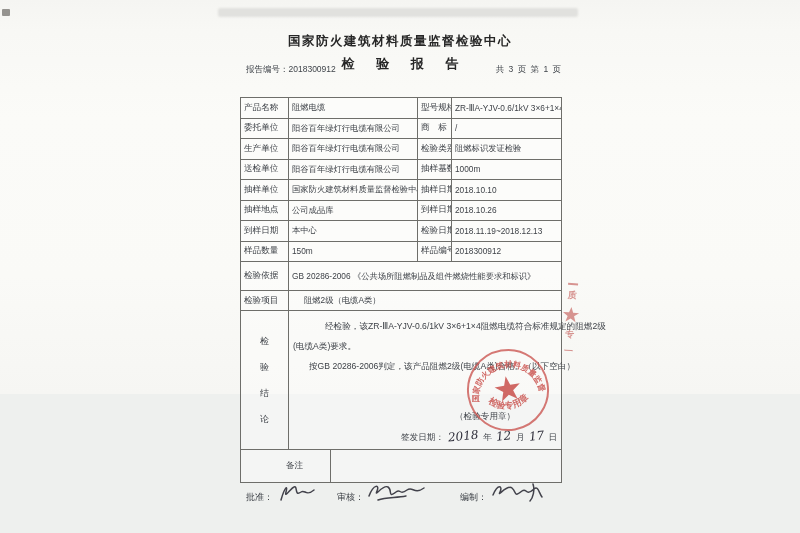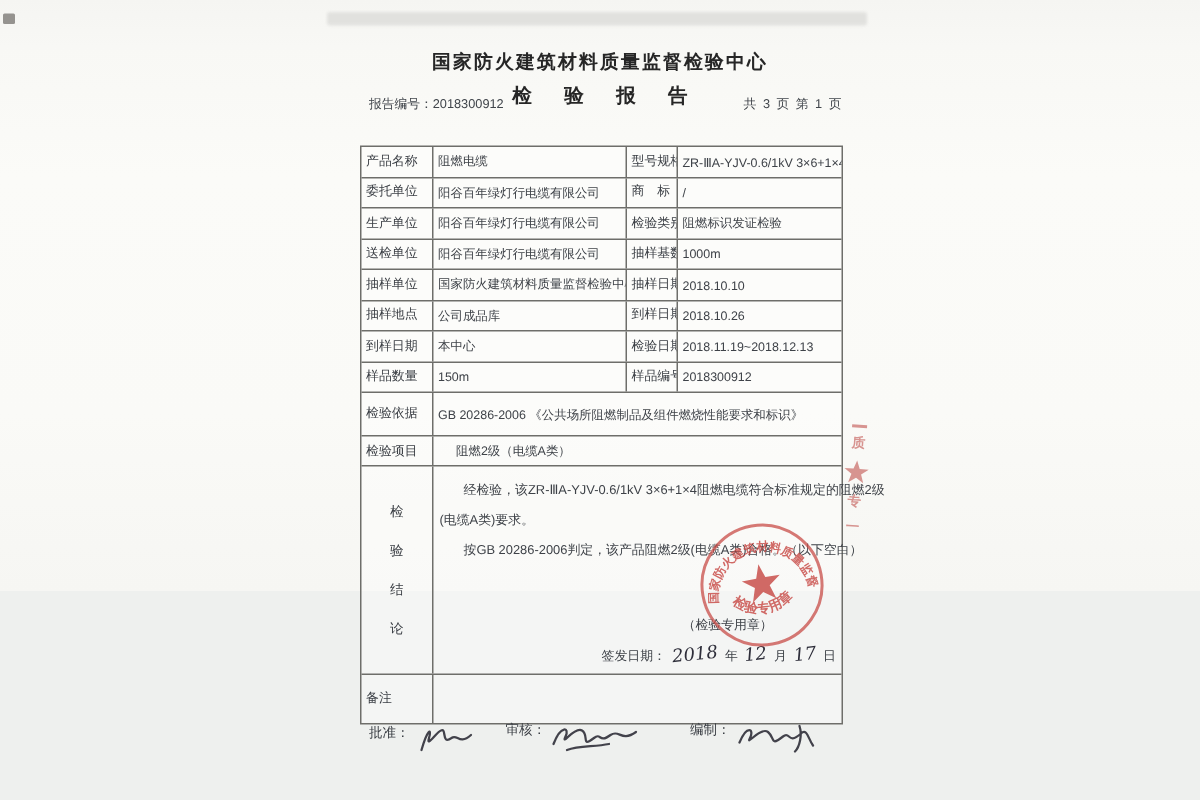--- a/index.html
+++ b/index.html
@@ -39,39 +39,39 @@
   .tbl{
     position:absolute;left:240px;top:97px;width:322px;
     border:1px solid #6e6e6a;background:rgba(255,255,255,.35);
     box-sizing:border-box;
   }
   .row{display:grid;grid-template-columns:48px 129px 34px 1fr;border-bottom:1px solid #6e6e6a;height:19.5px;}
   .row.wide{grid-template-columns:48px 1fr;}
   .row.basis{height:28px;}
   .row.items{height:19px;gap:12px;}
   .row.concl{grid-template-columns:48px 1fr;height:138px;}
-  .row.remarks{height:32px;border-bottom:none;}
+  .row.remarks{height:32px;border-bottom:none;margin-left:42px;}
   .c{
     border-right:1px solid #6e6e6a;
     display:flex;align-items:center;
     padding:1px 3px;overflow:hidden;white-space:nowrap;
     font-size:8.6px;color:#3e4248;
   }
   .c:last-child{border-right:none;}
   .c.lab{color:#3a3e44;}
   .c.val{font-size:8.3px;}
 
   .concl-label{
     border-right:1px solid #6e6e6a;
     display:flex;flex-direction:column;align-items:center;justify-content:center;
     gap:13px;font-size:9px;color:#3a3e44;
   }
   .concl-body{position:relative;font-size:8.6px;color:#3e4248;}
   .cl{position:absolute;white-space:nowrap;}
-  .cl1{left:20px;top:10px;}
+  .cl1{left:36px;top:10px;}
   .cl2{left:4px;top:30px;}
   .cl3{left:20px;top:50px;}
   .stamp-note{position:absolute;left:166px;top:100px;font-size:8.6px;font-family:Liberation Mono, monospace;}
   .issue-line{position:absolute;left:112px;top:118px;font-size:8.6px;}
   .hand{
     font-family:"DejaVu Serif","Liberation Serif",serif;
     font-style:italic;font-size:12px;color:#2e2e3a;
     display:inline-block;transform:rotate(-6deg);margin:0 2px;
   }
 
@@ -83,21 +83,21 @@
     position:absolute;left:553px;top:283px;width:34px;height:90px;
     color:#c96a66;opacity:.7;transform:rotate(4deg);
     display:flex;flex-direction:column;align-items:center;gap:4px;
     font-size:9px;font-weight:bold;
   }
   .edge-bar{width:10px;height:2px;background:#c96a66;}
 
   .sig-line{
     position:absolute;left:240px;top:476px;width:330px;height:34px;font-size:9px;color:#3a3e44;
   }
-  .sig{position:absolute;display:flex;gap:2px;}
+  .sig{position:absolute;display:flex;align-items:flex-end;gap:2px;}
   .sig1{left:6px;top:6px;}
   .sig2{left:97px;top:4px;}
   .sig3{left:220px;top:4px;}
   .sig svg{display:block;}
 </style>
 </head>
 <body>
 
 <div class="page">
 

